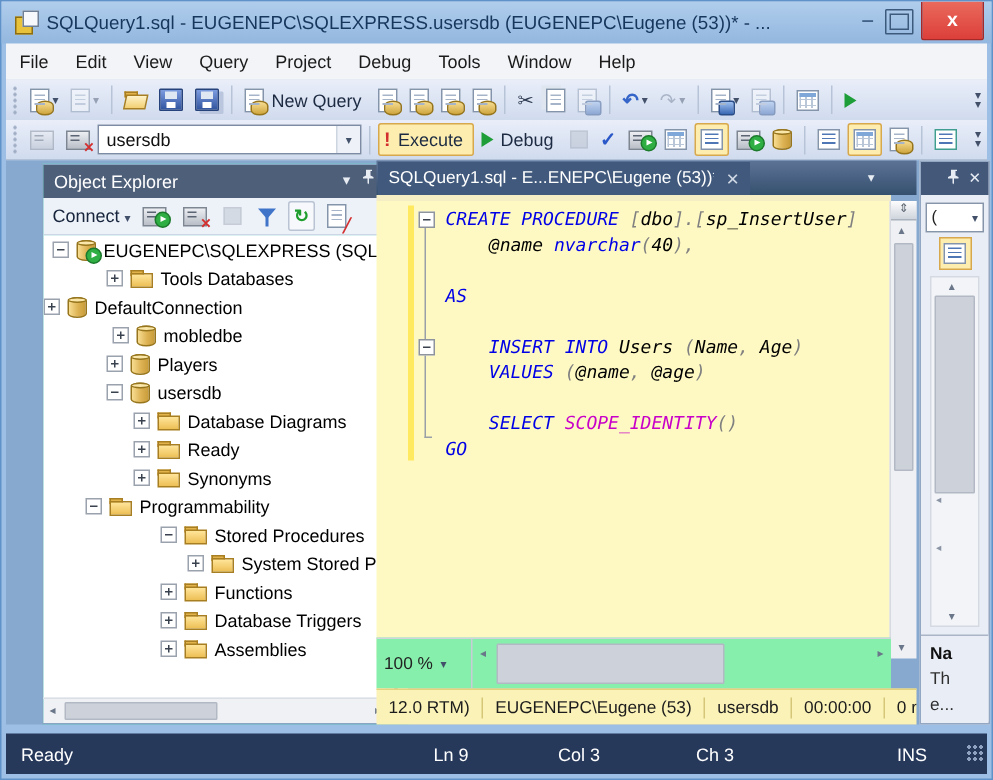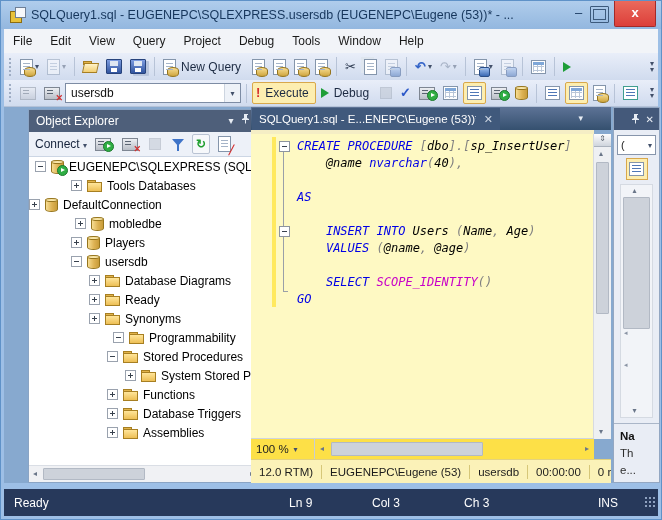--- a/index.html
+++ b/index.html
@@ -107,21 +107,21 @@
   .code{position:absolute;left:0;top:27px;right:17px;bottom:44px;background:#fef9c3;overflow:hidden;font-style:italic;}
   .chgbar{position:absolute;left:21px;top:3px;width:4px;height:170px;background:#ffe95e;}
   .foldline{position:absolute;left:32px;top:17px;width:1px;height:141px;background:#9aa0a8;}
   .foldline::after{content:"";position:absolute;left:0;bottom:0;width:5px;height:1px;background:#9aa0a8;}
   .foldbox{position:absolute;left:28px;width:9px;height:9px;background:#fff;border:1px solid #8d949e;box-sizing:content-box;z-index:2;}
   .foldbox::before{content:"";position:absolute;left:2px;right:2px;top:4px;height:1px;background:#39424e;}
   .codeline{position:absolute;left:46px;height:17px;line-height:17px;font-family:"DejaVu Sans Mono","Liberation Mono",monospace;font-size:12px;white-space:pre;}
   .kw{color:#0000e6;} .id{color:#000;} .gr{color:#808080;} .fn{color:#c800c8;}
   .ed-vscroll{position:absolute;right:0;top:27px;width:17px;bottom:44px;background:#eef0f3;border-left:1px solid #d7dae0;}
   .vsplit{position:absolute;left:0;right:0;top:0;height:12px;background:linear-gradient(#fdfdfe,#cfd5dd);border-bottom:1px solid #aab2bd;text-align:center;font-size:8px;line-height:10px;color:#5a6470;}
-  .ed-bottom{position:absolute;left:0;right:17px;bottom:24px;height:21px;background:#fde047;border-top:1px solid #d0d5dd;display:flex;box-sizing:border-box;text-align:right;}
+  .ed-bottom{position:absolute;left:0;right:17px;bottom:24px;height:34px;background:#86efac;border-top:1px solid #d0d5dd;display:flex;box-sizing:border-box;text-align:right;}
   .zoomctl{width:64px;border-right:1px solid #c8cdd5;font-size:11.5px;display:flex;align-items:center;padding:0 5px;gap:5px;color:#222;box-sizing:border-box;}
   .hsc{flex:1;position:relative;}
   .ystrip{position:absolute;left:0;right:0;bottom:0;height:24px;background:#fbf2b8;border-top:1px solid #e3d27e;display:flex;align-items:center;font-size:11.5px;color:#1c1c1c;box-sizing:border-box;overflow:hidden;}
   .yseg{padding:0 8px;white-space:nowrap;}
   .ysep{width:1px;height:14px;background:#d6c778;flex:none;}
 
   
   .rp{position:absolute;left:609px;top:0;width:47px;bottom:0;background:#e9edf5;border:1px solid #93a7c2;box-sizing:border-box;}
   .rp-title{height:22px;background:#44597a;display:flex;align-items:center;justify-content:flex-end;gap:6px;padding:0 5px;color:#e8edf4;}
   .rp-combo{margin:5px 3px 3px 3px;height:18px;background:#fff;border:1px solid #8795ab;font-size:11px;color:#222;display:flex;align-items:center;justify-content:space-between;padding:0 3px;}
@@ -402,21 +402,21 @@
           <div class="tree-row" style="padding-left: 60px;">
             <span class="exp plus"></span>
             <span class="ico tree-ico i-folder"></span>
             <span>Ready</span>
           </div>
           <div class="tree-row" style="padding-left: 60px;">
             <span class="exp plus"></span>
             <span class="ico tree-ico i-folder"></span>
             <span>Synonyms</span>
           </div>
-          <div class="tree-row" style="padding-left: 84px;">
+          <div class="tree-row" style="padding-left: 28px;">
             <span class="exp minus"></span>
             <span class="ico tree-ico i-folder"></span>
             <span>Programmability</span>
           </div>
           <div class="tree-row" style="padding-left: 78px;">
             <span class="exp minus"></span>
             <span class="ico tree-ico i-folder"></span>
             <span>Stored Procedures</span>
           </div>
           <div class="tree-row" style="padding-left: 96px;">

